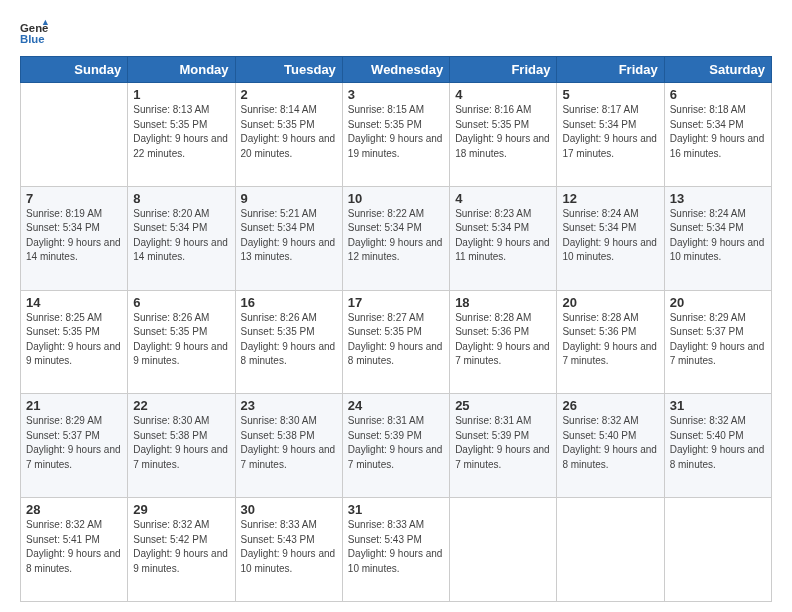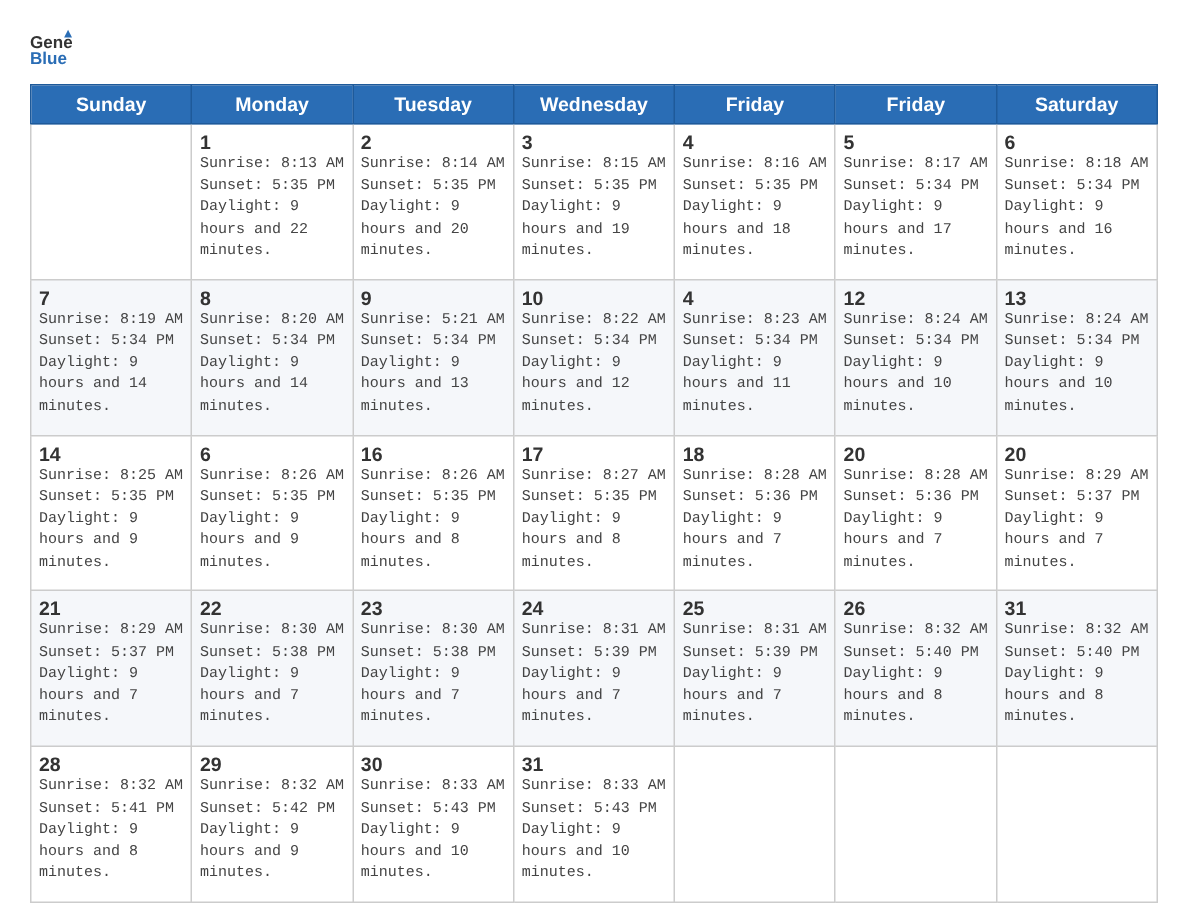--- a/index.html
+++ b/index.html
@@ -50,21 +50,21 @@
       width: 100%;
       border-collapse: collapse;
       flex: 1;
     }
     .calendar-table th {
       background: #2a6db5;
       color: #fff;
       font-size: 13px;
       font-weight: 600;
       padding: 5px 6px;
-      text-align: center;
+      text-align: right;
       border: 1px solid #1e5a9a;
     }
     .calendar-table td {
       border: 1px solid #ccc;
       vertical-align: top;
       padding: 4px 5px;
       width: calc(100% / 7);
       height: 82px;
       font-size: 10.5px;
       color: #333;
@@ -77,21 +77,20 @@
       font-size: 13px;
       font-weight: bold;
       color: #333;
       display: block;
       margin-bottom: 1px;
     }
     .day-info {
       font-size: 10px;
       color: #444;
       line-height: 1.45;
-      font-family: Liberation Mono, monospace;
     }
     .empty-cell {
       background: #fff !important;
     }
   </style>
 </head>
 <body>
 
 <div class="page">
   <div class="header">

